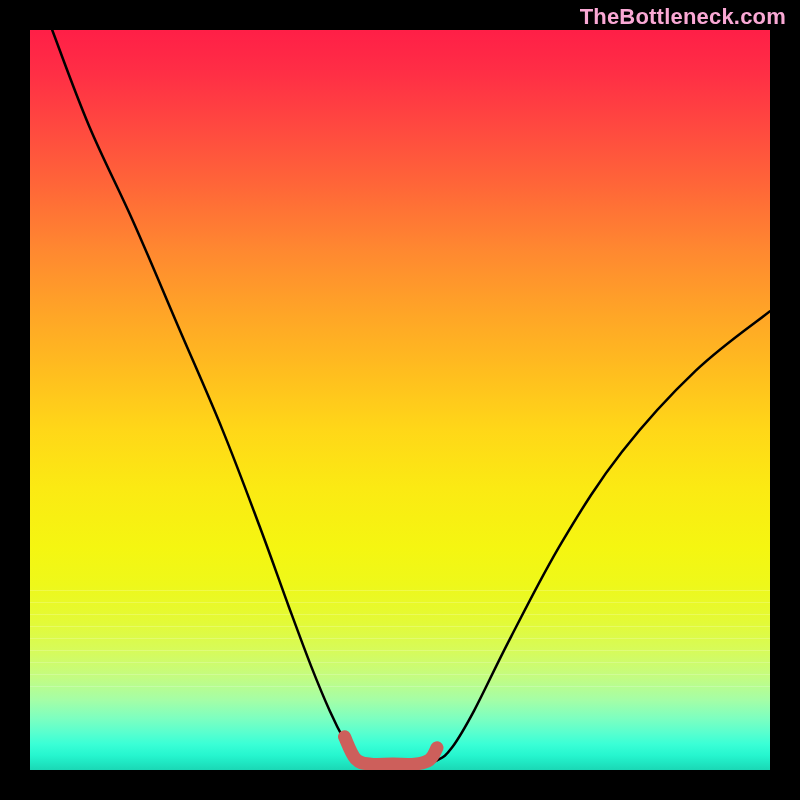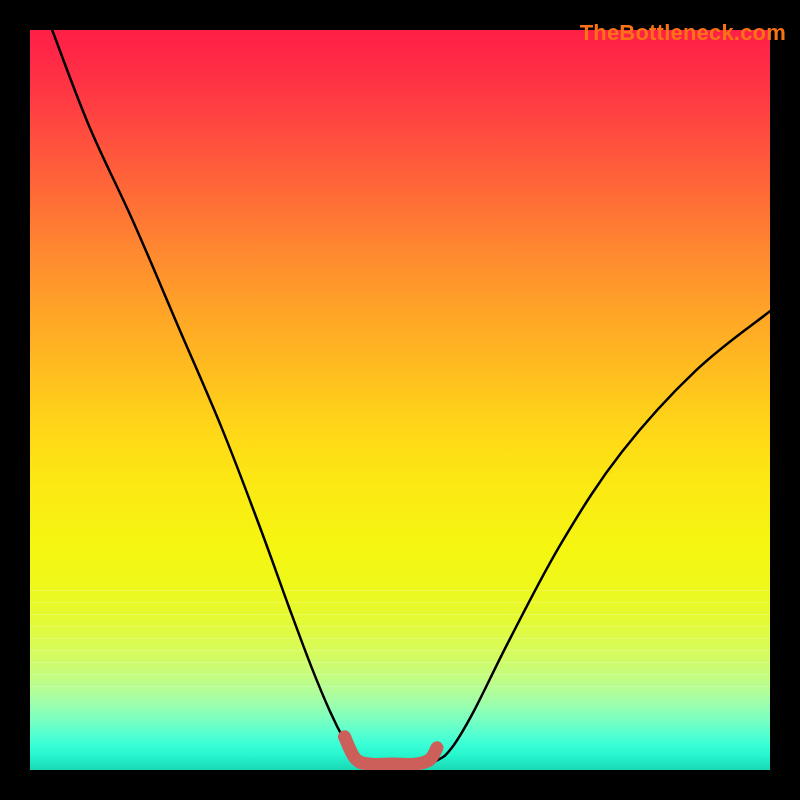--- a/index.html
+++ b/index.html
@@ -12,23 +12,23 @@
     font-family: Arial, Helvetica, sans-serif;
   }
   .frame {
     position: relative;
     width: 800px;
     height: 800px;
     background: #000;
   }
   .watermark {
     position: absolute;
-    top: 20px;
+    top: 4px;
     right: 14px;
-    color: #f97316;
+    color: #f9a8d4;
     font-size: 22px;
     font-weight: 600;
     letter-spacing: 0.2px;
     z-index: 20;
   }
   .plot-area {
     position: absolute;
     left: 30px;
     top: 30px;
     width: 740px;

